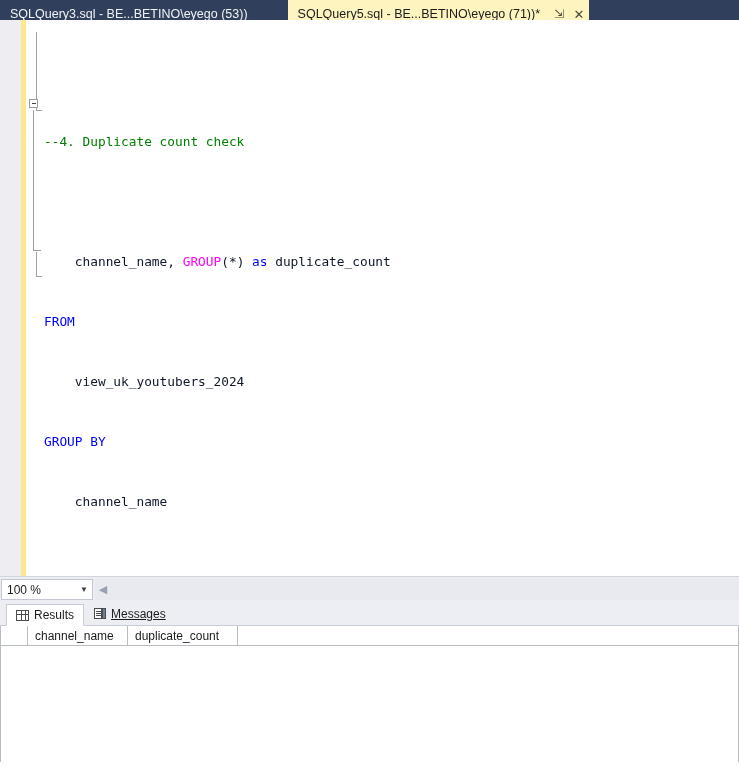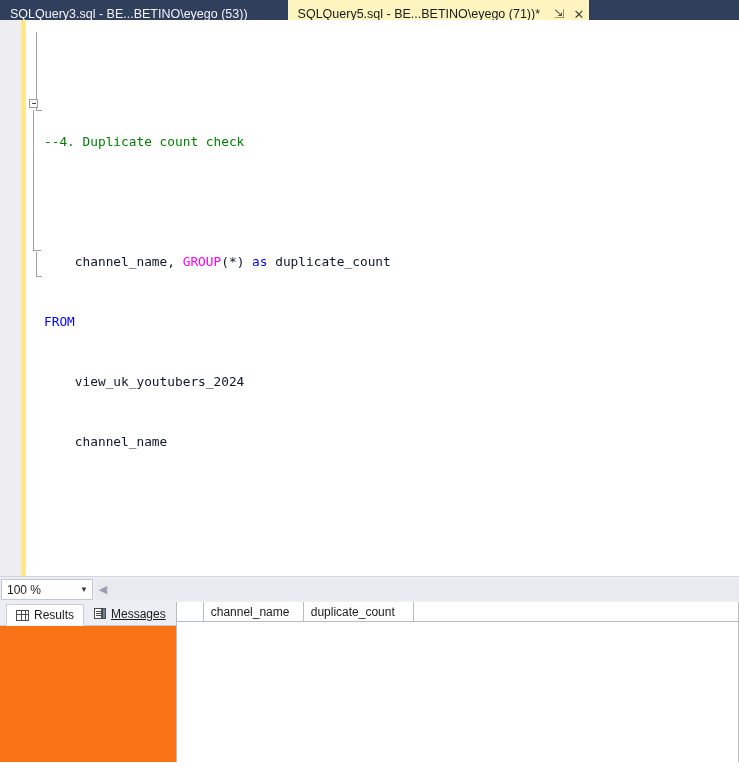--- a/index.html
+++ b/index.html
@@ -199,23 +199,23 @@
     width: 16px;
     text-align: center;
     font-size: 11px;
     color: #9aa0ad;
     line-height: 1;
   }
 
   
   .results-pane {
     height: 160px;
-    background: #f97316;
-    display: flex;
-    flex-direction: row;
+    background: #14532d;
+    display: flex;
+    flex-direction: column;
   }
   .results-tabs {
     height: 24px;
     background: #eceef3;
     display: flex;
     align-items: flex-end;
     border-bottom: 1px solid #c8ccd6;
     box-sizing: border-box;
     padding-left: 6px;
   }
@@ -356,20 +356,21 @@
     <div class="fold-hline" style="left:10px; top:256px; width:6px;"></div>
   </div>
 
   <div class="editor-code">
     <div class="codeline"></div>
     <div class="codeline"><span class="cm">--4. Duplicate count check</span></div>
     <div class="codeline"></div>
     <div class="codeline"><span class="id">    channel_name, </span><span class="fn">GROUP</span><span class="id">(*) </span><span class="k">as</span><span class="id"> duplicate_count</span></div>
     <div class="codeline"><span class="k">FROM</span></div>
     <div class="codeline"><span class="id">    view_uk_youtubers_2024</span></div>
+    <div class="codeline"><span class="k">GROUP BY</span></div>
     <div class="codeline"><span class="id">    channel_name</span></div>
     
   </div>
 </div>
 
 <div class="zoombar">
   <div class="zoom-combo">
     <span class="val">100 %</span>
     <span class="arrow">▼</span>
   </div>

